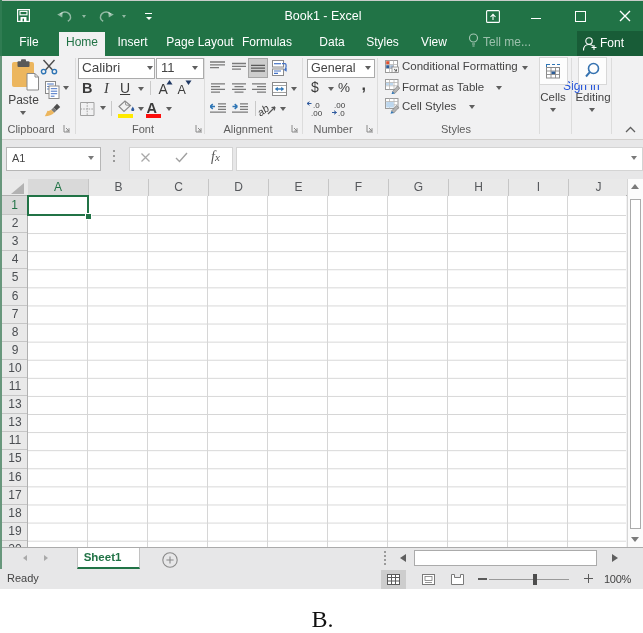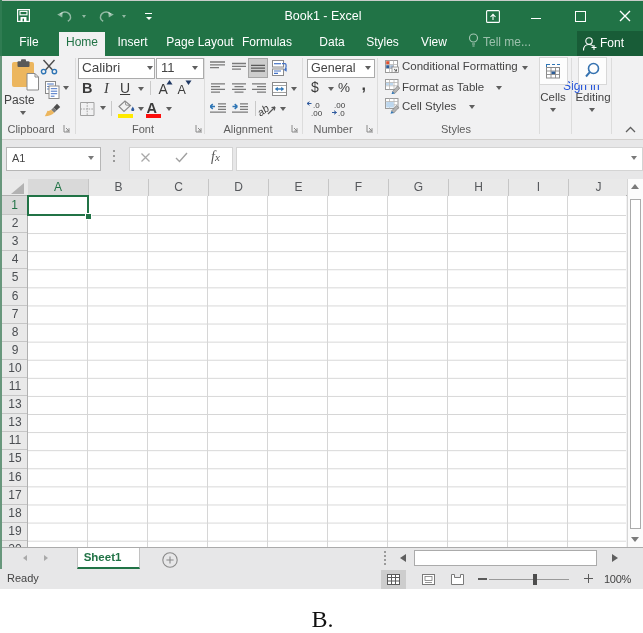--- a/index.html
+++ b/index.html
@@ -91,21 +91,21 @@
 <div class="ab sep" style="left:539px;"></div>
 <div class="ab sep" style="left:571px;"></div>
 
 <svg class="ab" style="left:10px;top:58px;" width="30" height="33" viewBox="0 0 30 33">
  <rect x="2" y="4" width="22" height="25" rx="2" fill="#ecb65e"></rect>
  <rect x="11" y="1.2" width="5" height="3.5" rx="1" fill="#595959"></rect>
  <rect x="7.5" y="3.2" width="12" height="5.8" rx="1" fill="#595959"></rect>
  <path d="M17 15.5 H25 L28.5 19 V32 H17 Z" fill="#fff" stroke="#8a8a8a" stroke-width="1"></path>
  <path d="M25 15.5 V19 H28.5" fill="none" stroke="#8a8a8a" stroke-width="1"></path>
 </svg>
-<div class="ab" style="left:4px;top:93px;width:39px;text-align:left;font-size:12px;color:#444;">Paste</div>
+<div class="ab" style="left:4px;top:93px;width:39px;text-align:center;font-size:12px;color:#444;">Paste</div>
 <div class="ab car" style="left:19.5px;top:111px;"></div>
 <svg class="ab" style="left:40px;top:59px;" width="18" height="16" viewBox="0 0 18 16">
  <path d="M14.5 1 L5.5 11 M3.5 1 L12.5 11" stroke="#4d4d4d" stroke-width="1.4"></path>
  <circle cx="3.6" cy="12.6" r="2.2" fill="none" stroke="#2e75b5" stroke-width="1.4"></circle>
  <circle cx="14.4" cy="12.6" r="2.2" fill="none" stroke="#2e75b5" stroke-width="1.4"></circle>
 </svg>
 <svg class="ab" style="left:45px;top:81px;" width="15" height="18" viewBox="0 0 15 18">
  <rect x="0.5" y="0.5" width="10" height="12" fill="#fff" stroke="#8a8a8a"></rect>
  <path d="M2.2 3 H8.8 M2.2 5.5 H8.8 M2.2 8 H8.8" stroke="#4472c4" stroke-width="1"></path>
  <rect x="4" y="5" width="10" height="12.5" fill="#fff" stroke="#8a8a8a"></rect>

